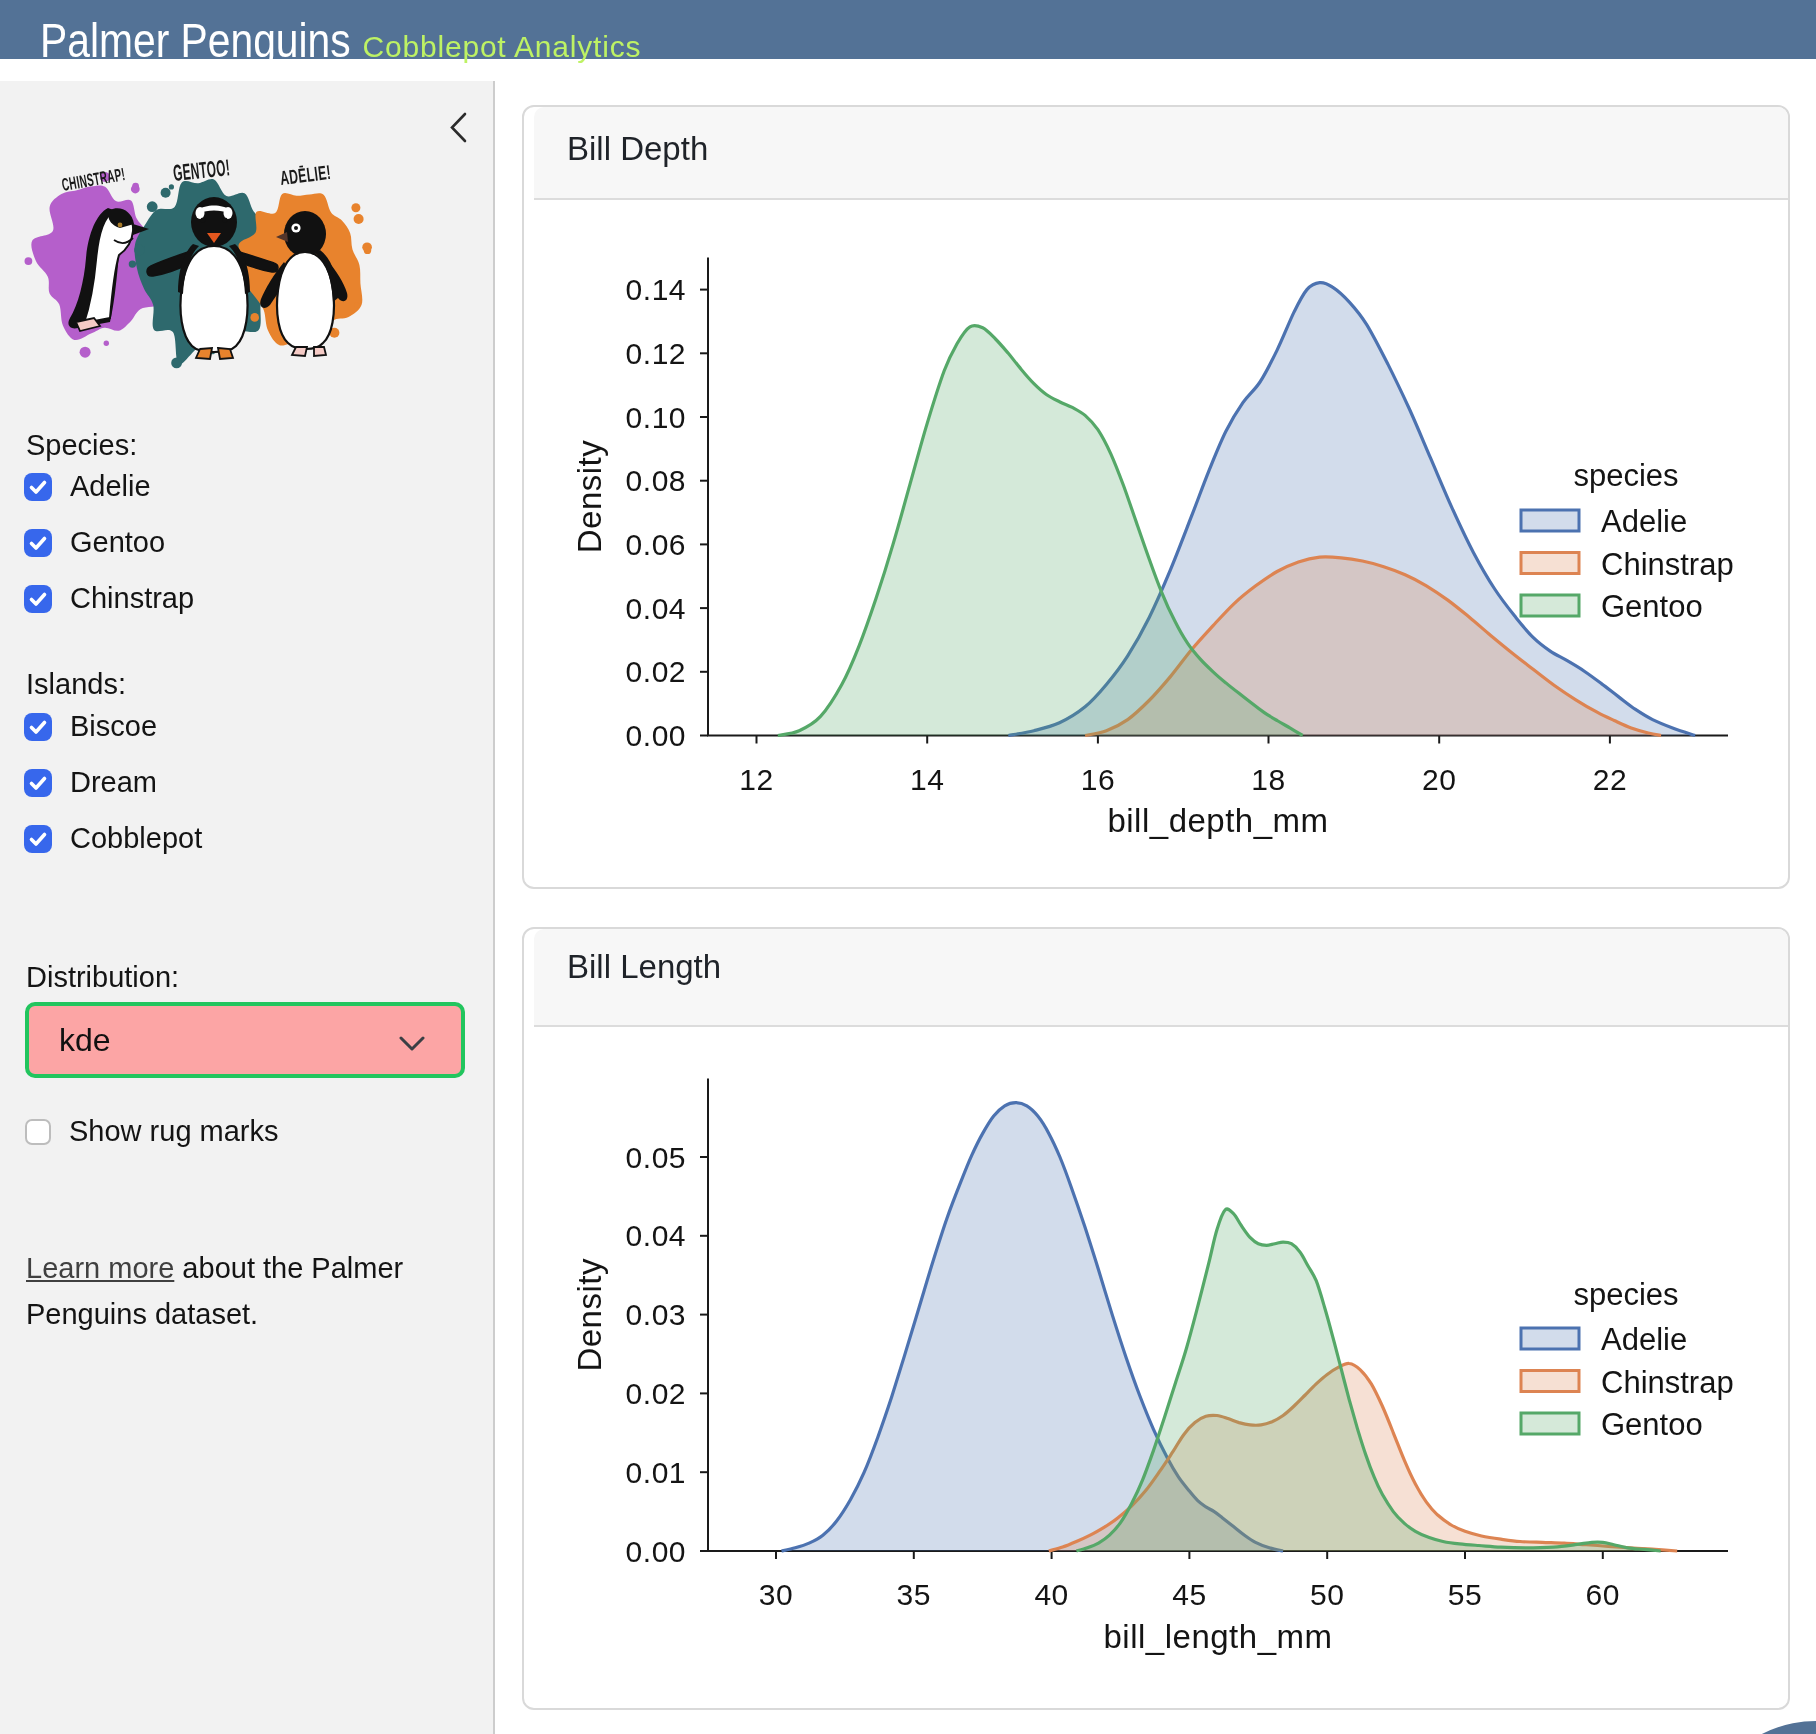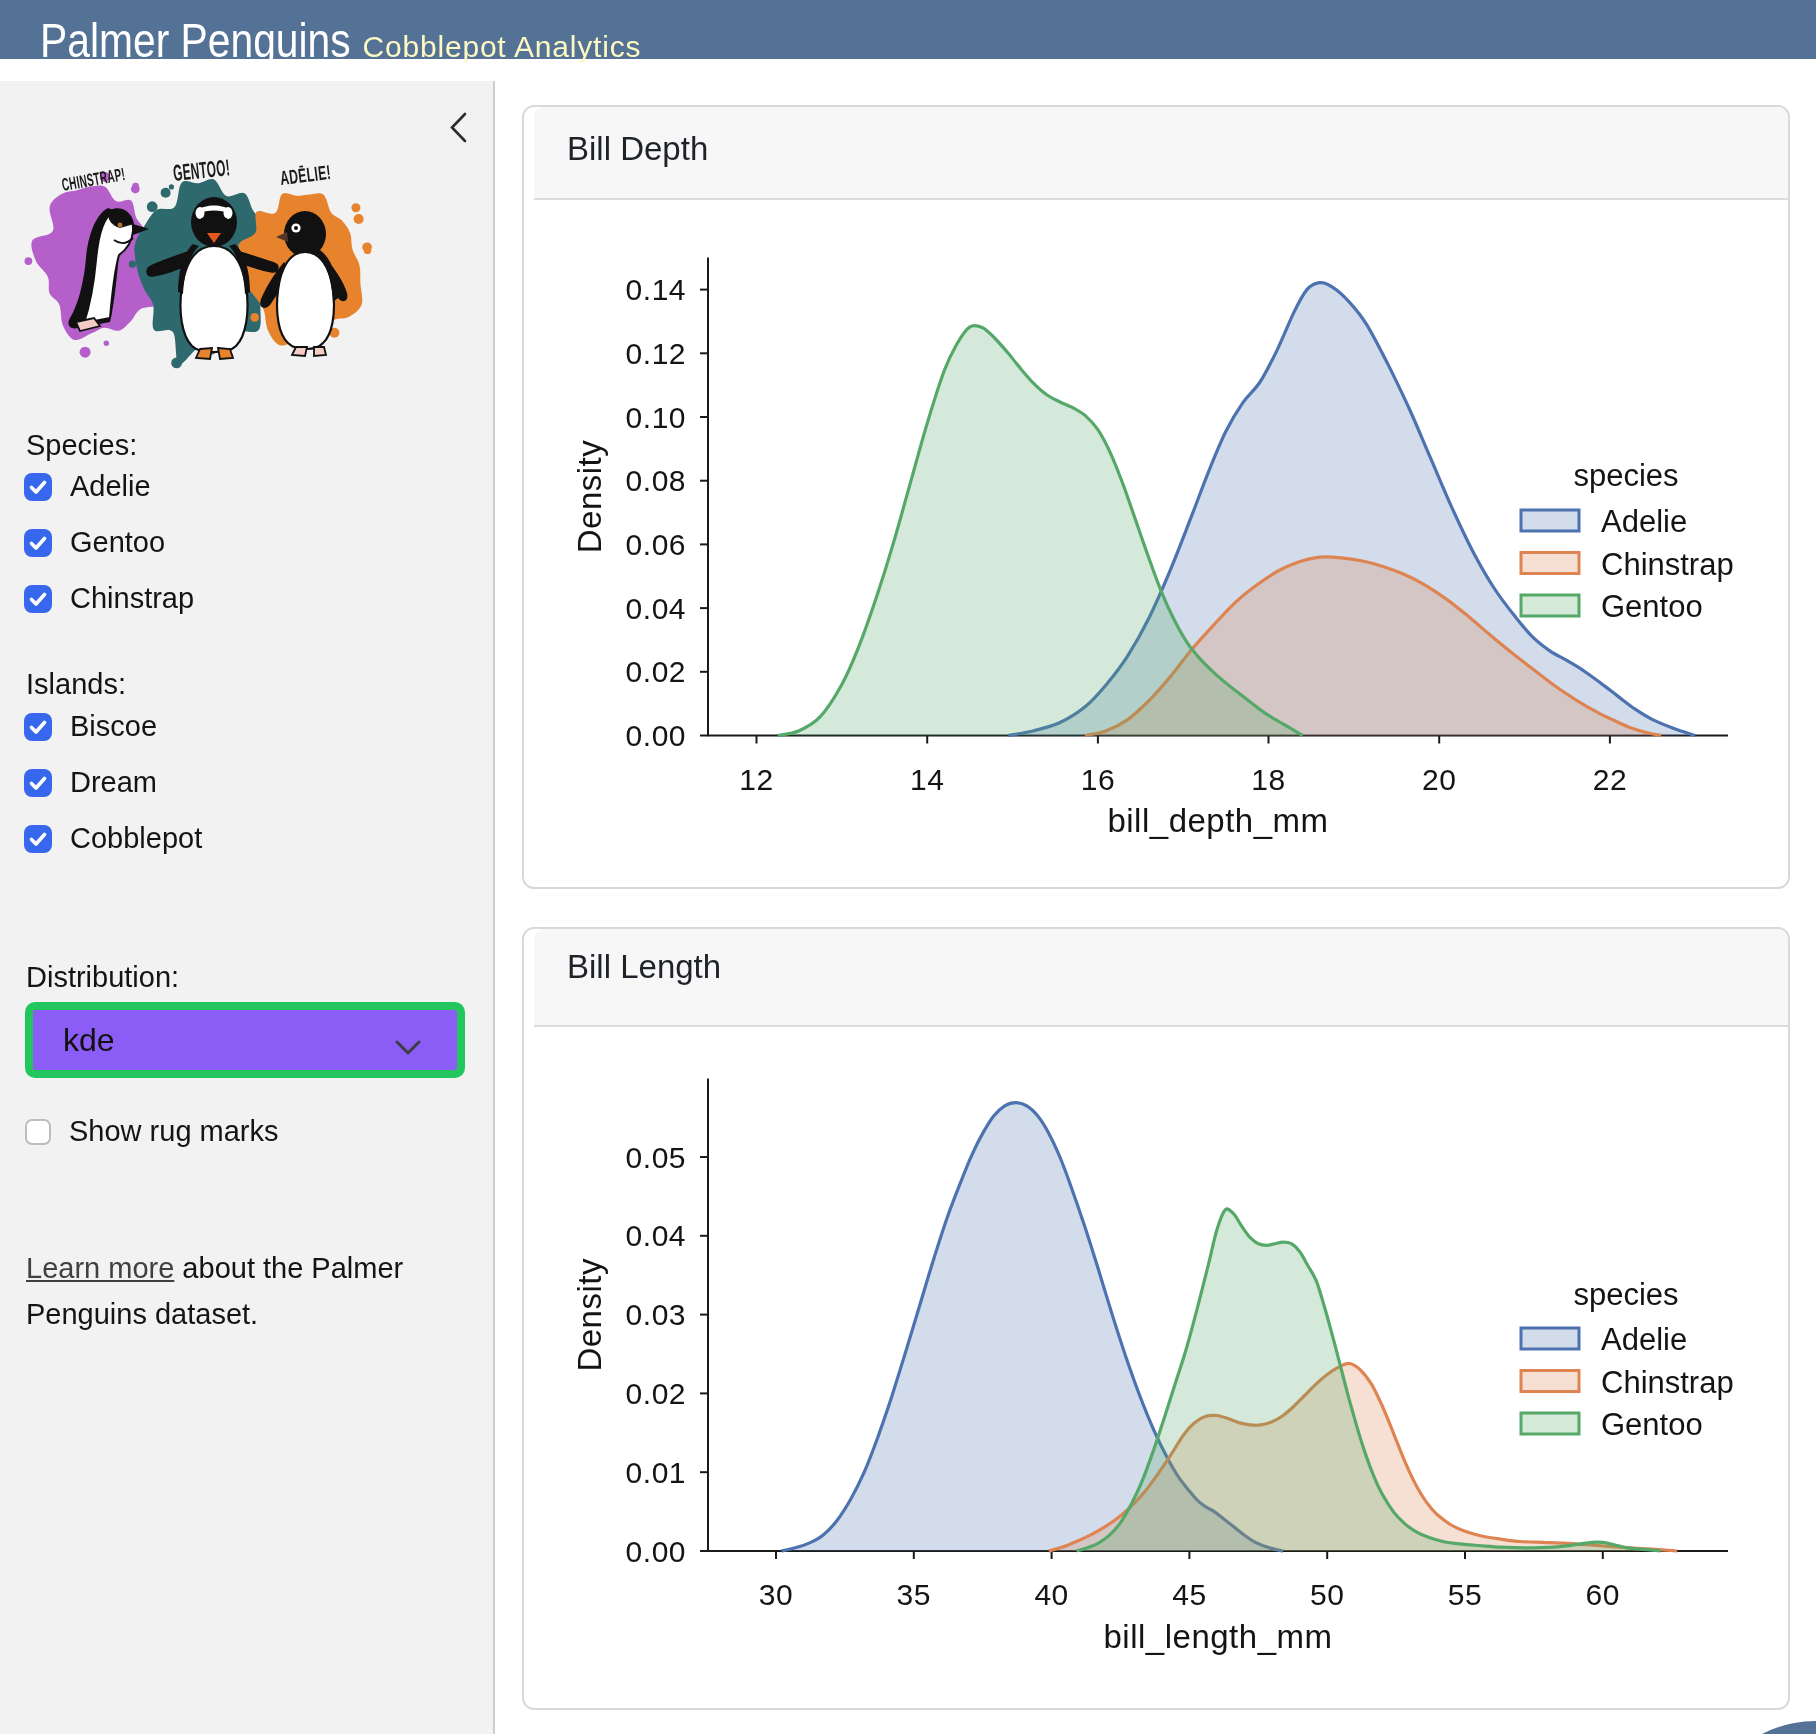--- a/index.html
+++ b/index.html
@@ -1,25 +1,25 @@
 <!DOCTYPE html>
 <html><head><meta charset="utf-8"><style>
 * { margin:0; padding:0; box-sizing:border-box; }
 html,body { width:1816px; height:1734px; background:#fff; font-family:"Liberation Sans",sans-serif; position:relative; overflow:hidden; }
 .nav { position:absolute; left:0; top:0; width:1816px; height:59px; background:#537296; display:flex; align-items:baseline; padding-left:40px; }
 .nav .brand { font-size:48px; color:#fff; line-height:81px; display:inline-block; transform:scaleX(0.85); transform-origin:0 70%; }
-.nav .sub { font-size:30px; color:#fef9c3; margin-left:-43px; letter-spacing:0.8px; }
+.nav .sub { font-size:30px; color:#bef264; margin-left:-43px; letter-spacing:0.8px; }
 .sidebar { position:absolute; left:0; top:81px; width:495px; height:1653px; background:#f2f2f2; border-right:2px solid #cdcdcd; }
 .lbl { position:absolute; left:26px; font-size:29px; color:#141414; line-height:34px;margin-top:8px; }
 .row { position:absolute; display:flex; align-items:center; }
 .cb { display:inline-block; background:#3767ec; border-radius:8px; flex:none; }
 .cb svg { width:100%; height:100%; display:block; }
 .cb.un { background:#fff; border:2px solid #bdbdbd; border-radius:7px; }
 .rl { font-size:29px; color:#141414; margin-left:18px; }
-.sel { position:absolute; left:25px; top:1002px; width:440px; height:76px; background:#8b5cf6; border:8px solid #22c55e; border-radius:10px; display:flex; align-items:center; }
+.sel { position:absolute; left:25px; top:1002px; width:440px; height:76px; background:#fca5a5; border:4px solid #22c55e; border-radius:10px; display:flex; align-items:center; }
 .sel .t { font-size:32px; color:#111; margin-left:30px; }
 .learn { position:absolute; left:26px; top:1246px; width:430px; font-size:29px; line-height:45.5px; color:#141414; }
 .learn a { color:#404040; text-decoration:underline;text-align:center; }
 .card { position:absolute; left:522px; width:1268px; background:#fff; border:2px solid #d9d9d9; border-radius:12px;padding-left:10px; }
 .chead { background:#f7f7f7; border-bottom:2px solid #dcdcdc; border-radius:10px 10px 0 0; position:relative; }
 .chead span { position:absolute; left:33px; font-size:33px; color:#1f2329; }
 .plot { position:absolute; }
 .tk { font-size:30px; fill:#141414; letter-spacing:0.5px; }
 .al { font-size:33px; fill:#141414; letter-spacing:0.5px; }
 .lg { font-size:31px; fill:#141414; }

